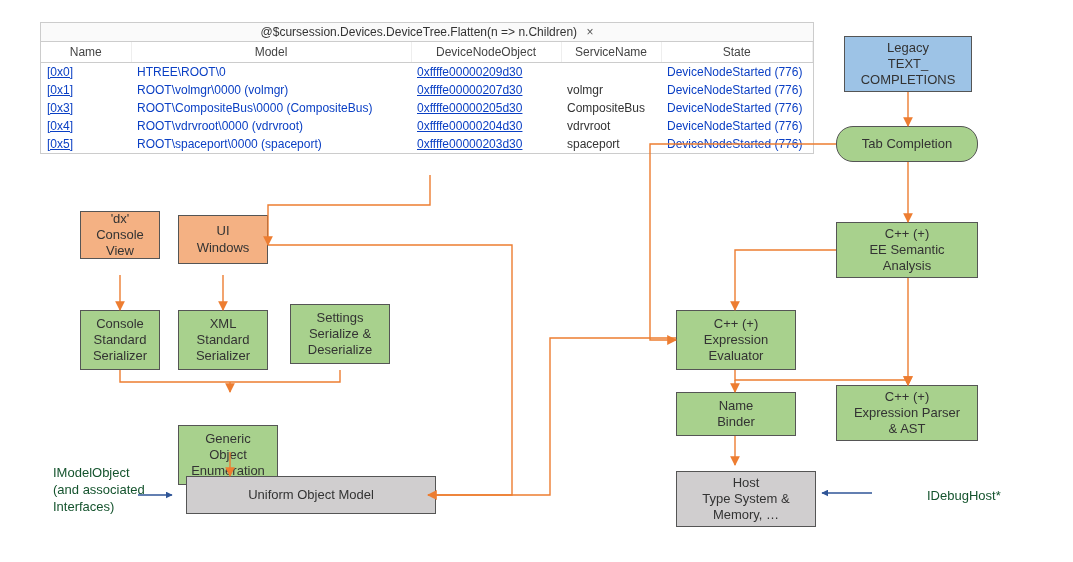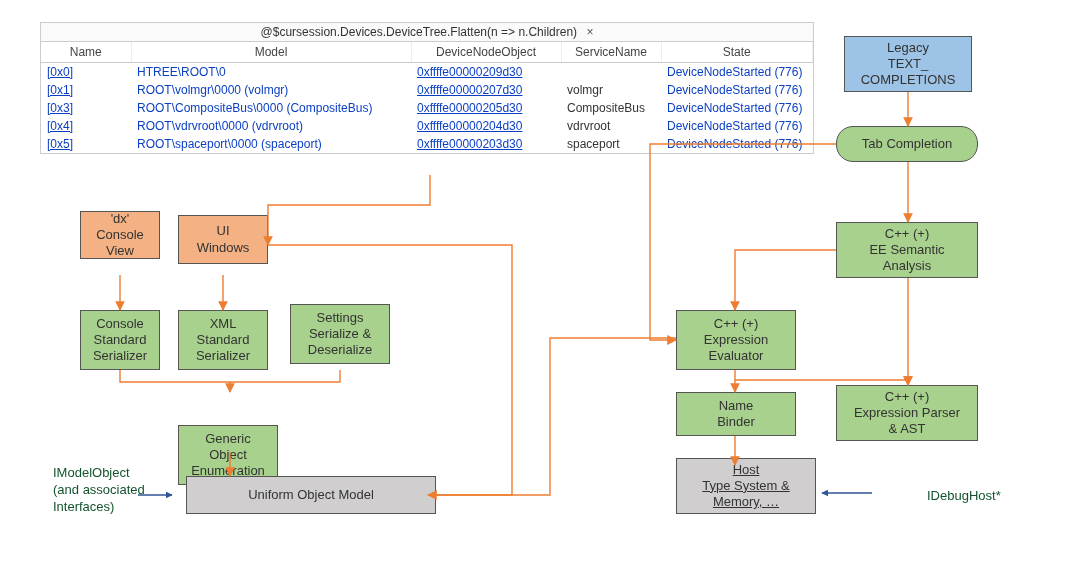--- a/index.html
+++ b/index.html
@@ -195,21 +195,21 @@
 
 <div class="node green" style="left:676px; top:310px; width:120px; height:60px;">
     <span>C++ (+)<br>Expression<br>Evaluator</span>
   </div>
 <div class="node green" style="left:676px; top:392px; width:120px; height:44px;">
     <span>Name<br>Binder</span>
   </div>
 <div class="node green" style="left:836px; top:385px; width:142px; height:56px;">
     <span>C++ (+)<br>Expression Parser<br>&amp; AST</span>
   </div>
-<div class="node gray" style="left:676px; top:458px; width:140px; height:56px;text-decoration:underline;">
+<div class="node gray" style="left:676px; top:471px; width:140px; height:56px;">
     <span>Host<br>Type System &amp;<br>Memory, …</span>
   </div>
 
 <div class="side-label" style="left:6px; top:465px; width:160px;"><span>IModelObject<br>(and associated<br>Interfaces)</span></div>
 <div class="side-label" style="left:880px; top:488px;"><span>IDebugHost*</span></div>
 
 <svg class="anno">
   <defs>
     <marker id="ar" viewBox="0 0 10 10" refX="9" refY="5" markerWidth="7" markerHeight="7" orient="auto-start-reverse">
       <path d="M 0 0 L 10 5 L 0 10 z" fill="#ed7d31"></path>

